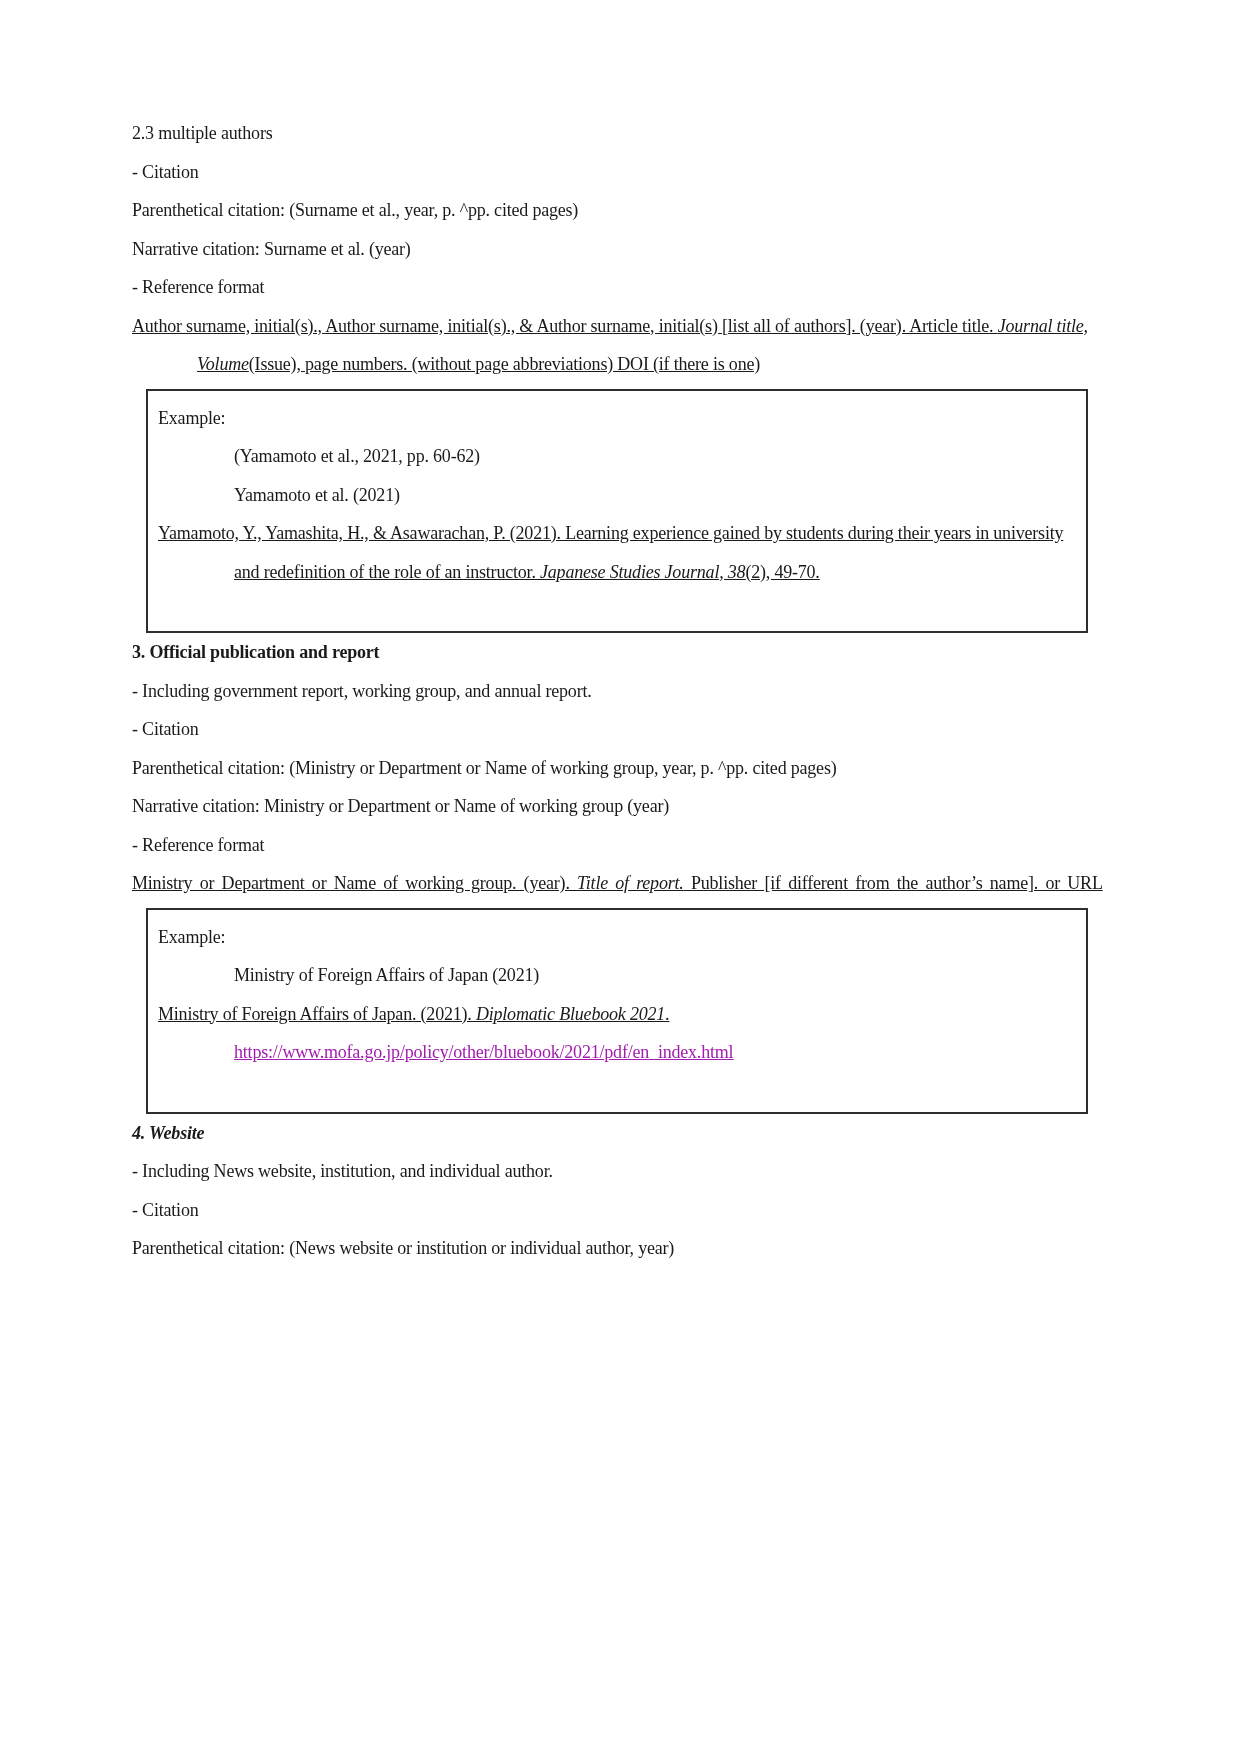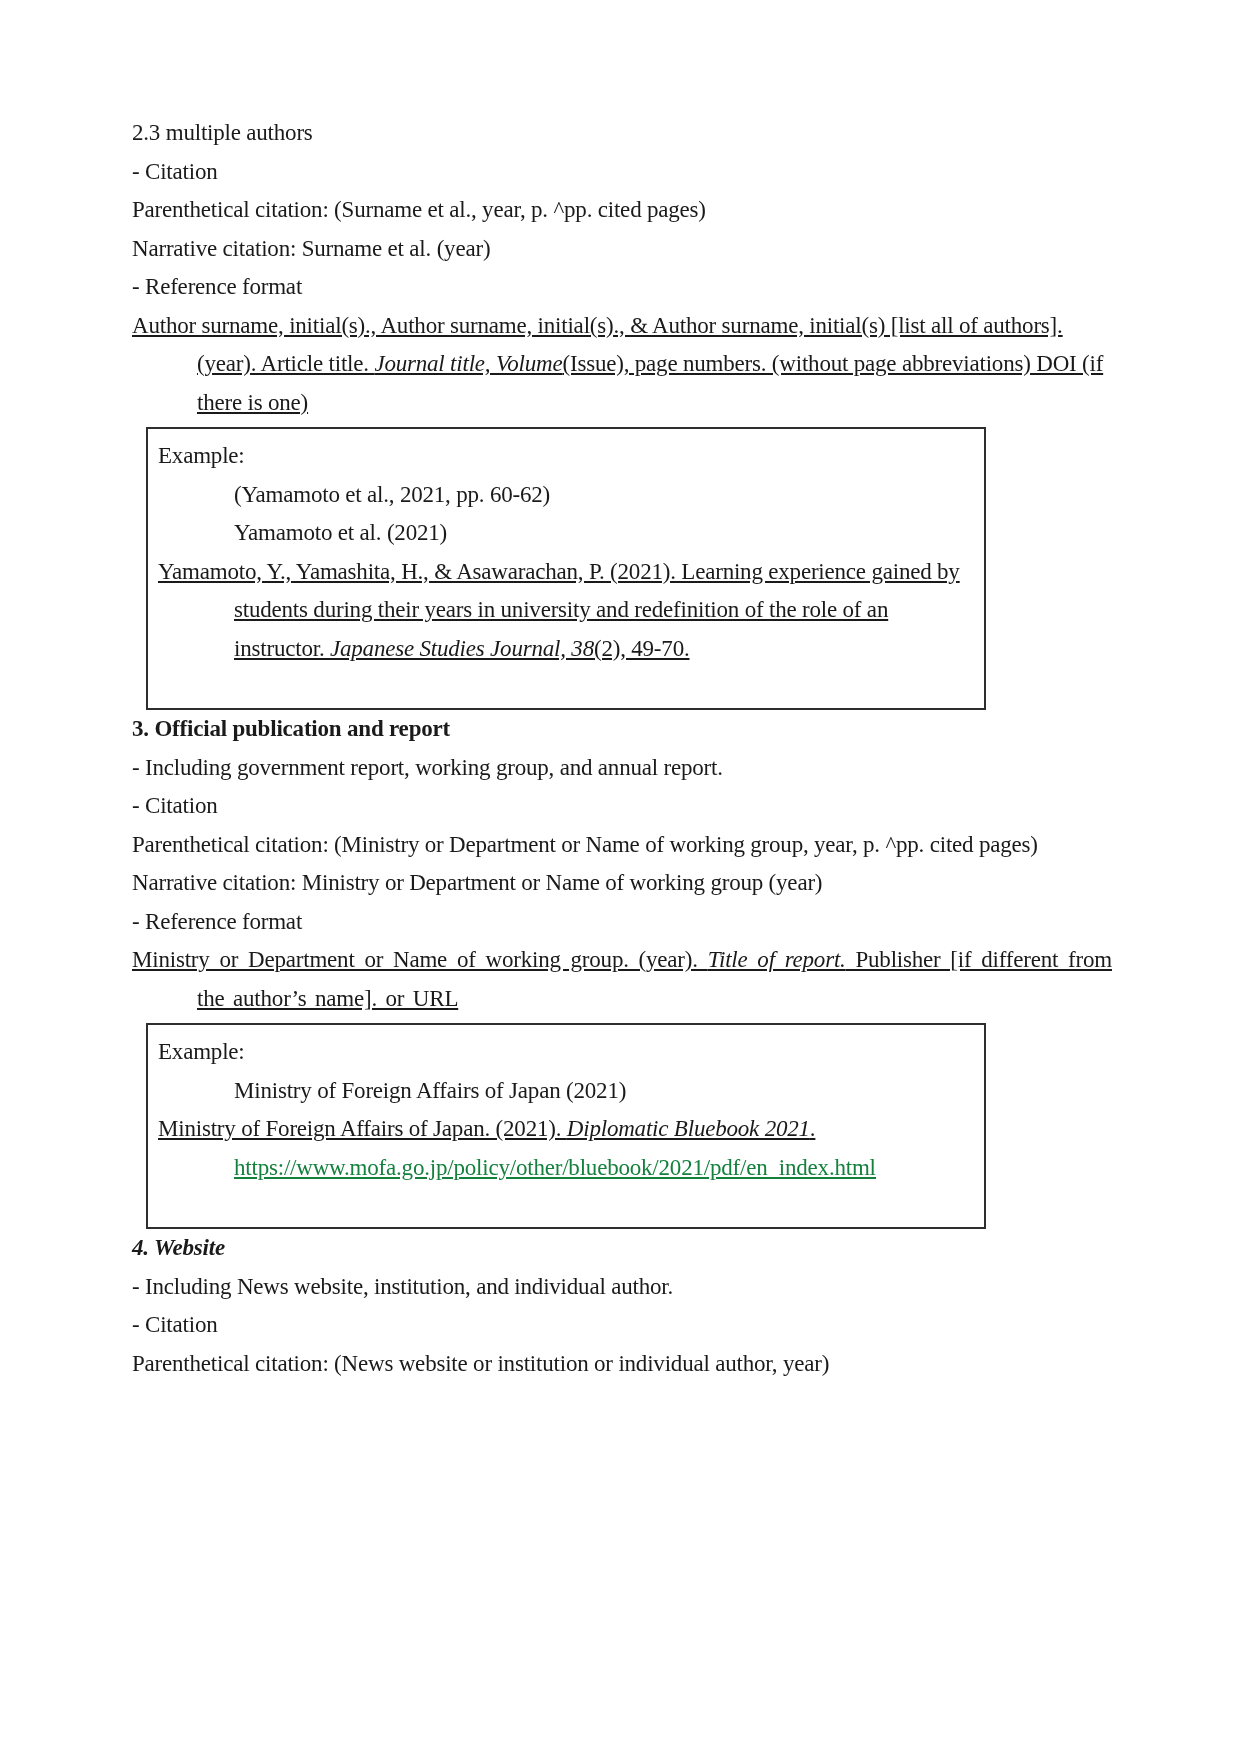--- a/index.html
+++ b/index.html
@@ -3,47 +3,47 @@
 <meta charset="utf-8">
 <style>
   html, body { margin: 0; padding: 0; background: #e8e8e8; }
   .page {
     position: relative;
     width: 1240px;
     height: 1754px;
     margin: 0 auto;
     background: #ffffff;
     font-family: "Liberation Serif", "DejaVu Serif", serif;
-    font-size: 23px;
+    font-size: 18px;
     letter-spacing: -0.2px;
     line-height: 38.5px;
     color: #1a1a1a;
     box-sizing: border-box;
     padding: 114px 128px 0 132px;
     overflow: hidden;
   }
   .page p { margin: 0; }
   .indent1 { margin-left: 64px; }
   .hanging { padding-left: 65px; text-indent: -65px; text-decoration: underline; }
   .justify { text-align: justify; word-spacing: 3px; }
   .bold-heading { font-weight: bold; }
   .h3-gap { margin-top: 92px; }
   .h4-gap { margin-top: 42px; font-style: italic; }
   em { font-style: italic; }
   .example-box {
     box-sizing: border-box;
-    width: 840px;
+    width: 942px;
     margin: 5px 0 0 14px;
     border: 2px solid #2e2e2e;
     padding: 8px 4px 40px 10px;
   }
   .example-box .indent1 { margin-left: 76px; }
   .example-box .hanging { padding-left: 76px; text-indent: -76px; }
   .doc-link {
-    color: #15803d;
+    color: #a21caf;
     text-decoration: underline;
     cursor: pointer;
   }
 </style>
 </head>
 <body>
 
 <div class="page">
 
   <section>

